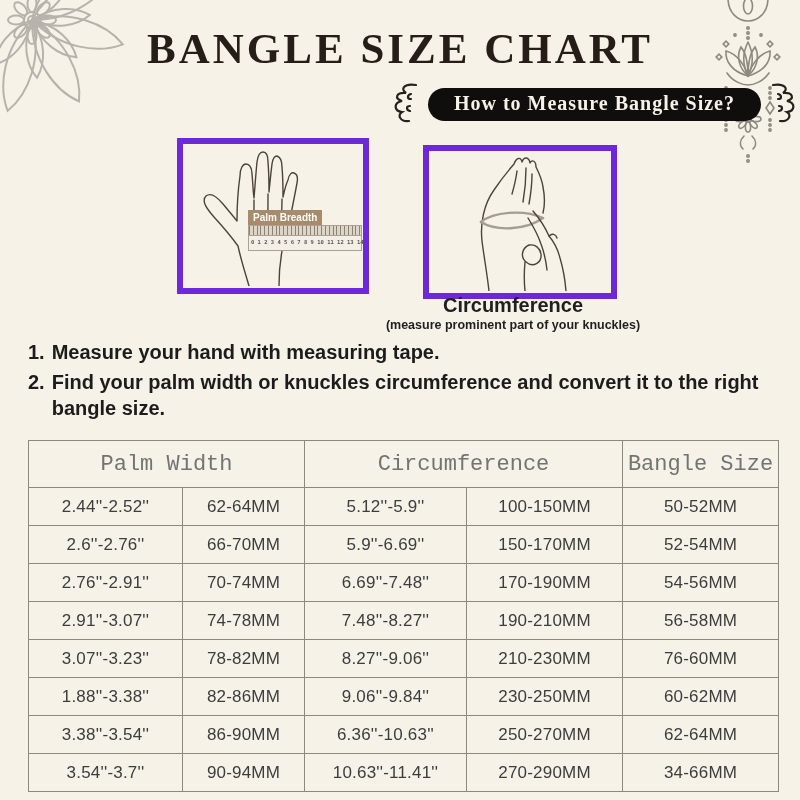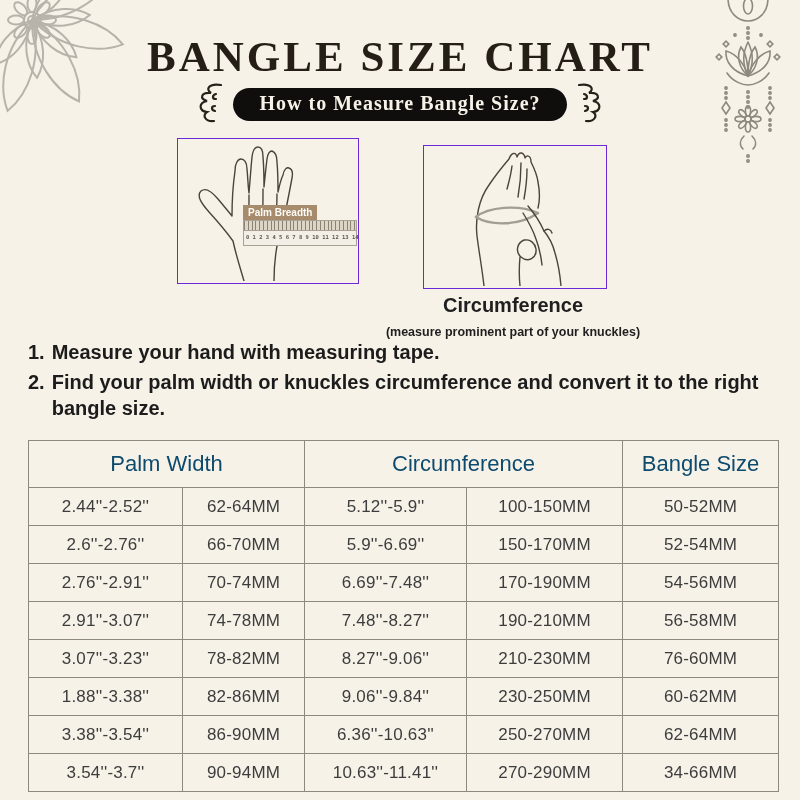--- a/index.html
+++ b/index.html
@@ -7,58 +7,58 @@
           font-family:"Liberation Sans",sans-serif;color:#26211a;}
   svg{display:block;}
 
   
   .mandala{position:absolute;left:-10px;top:-12px;}
   .lotus{position:absolute;left:695px;top:0;}
 
   
   .title{position:absolute;left:0;right:0;top:24px;text-align:center;
          font-family:"Liberation Serif",serif;font-weight:bold;font-size:43px;
-         letter-spacing:3px;color:#241e16;margin-top:8px;}
-  .pill-row{position:absolute;left:0;right:0;top:82px;display:flex;justify-content:center;
+         letter-spacing:3px;color:#241e16;}
+  .pill-row{position:absolute;left:0;right:0;top:82px;display:flex;justify-content:flex-end;
             align-items:center;gap:9px;}
   .pill{background:#0f0e0c;color:#f7f2e8;border-radius:18px;padding:4px 26px 6px 26px;
         font-family:"Liberation Serif",serif;font-weight:bold;font-size:20px;letter-spacing:1px;}
 
   
-  .box{position:absolute;border:1px solid #6d28d9;background:#f7f2e8;text-align:right;}
+  .box{position:absolute;border:6px solid #6d28d9;background:#f7f2e8;text-align:right;}
   .box-width{left:177px;top:138px;width:180px;height:144px;}
   .box-circ{left:423px;top:145px;width:182px;height:142px;}
   .palm-label{position:absolute;left:65px;top:66px;padding:2px 5px;background:#a68b6d;
               color:#fdfbf6;font-size:10px;font-weight:bold;white-space:nowrap;}
   .ruler{position:absolute;left:65px;top:81px;width:114px;height:26px;background:#f4efe6;
          border:1px solid #a9a294;box-sizing:border-box;}
   .ruler-ticks{height:9px;border-bottom:1px solid #a9a294;background:#ddd5c6;
     background-image:repeating-linear-gradient(90deg,#8a8375 0,#8a8375 1px,transparent 1px,transparent 3.8px);}
   .ruler-nums{font-family:"DejaVu Sans Mono",monospace;font-size:5.5px;font-weight:bold;
               color:#5f594e;padding:3px 0 0 2px;white-space:nowrap;}
 
   
   .cap-width{position:absolute;left:177px;width:180px;top:294px;text-align:center;
              font-size:20px;font-weight:bold;color:#1f1f1f;}
   .cap-circ{position:absolute;left:360px;width:306px;top:294px;text-align:center;color:#1f1f1f;}
   .cap-circ .main{font-size:20px;font-weight:bold;}
-  .cap-circ .sub{font-size:12.5px;font-weight:bold;margin-top:8px;}
+  .cap-circ .sub{font-size:12.5px;font-weight:bold;margin-top:1px;}
 
   
   .instructions{position:absolute;left:28px;top:339px;width:746px;}
   .ins{display:flex;gap:7px;font-size:20px;font-weight:bold;color:#1c1c1c;line-height:1.3;
        margin-bottom:4px;}
   .ins .num{flex:none;}
 
   
   .size-table{position:absolute;left:28px;top:440px;width:750px;border-collapse:collapse;
               table-layout:fixed;}
   .size-table th,.size-table td{border:1px solid #8e897f;text-align:center;padding:0;}
-  .size-table th{height:46px;font-family:Liberation Sans, sans-serif;font-weight:normal;
-                 font-size:22px;color:#0c4a6e;}
+  .size-table th{height:46px;font-family:Liberation Mono, monospace;font-weight:normal;
+                 font-size:22px;color:#737373;}
   .size-table td{height:37px;font-size:17px;font-weight:normal;color:#3d3d3d;letter-spacing:0.2px;}
 </style>
 </head>
 <body>
 
 <div class="canvas">
 
   <svg class="mandala" width="160" height="160" viewBox="0 0 160 160">
     <g stroke="#b7b3ab" stroke-width="2" fill="none">
       <circle cx="42" cy="32" r="4"></circle>

